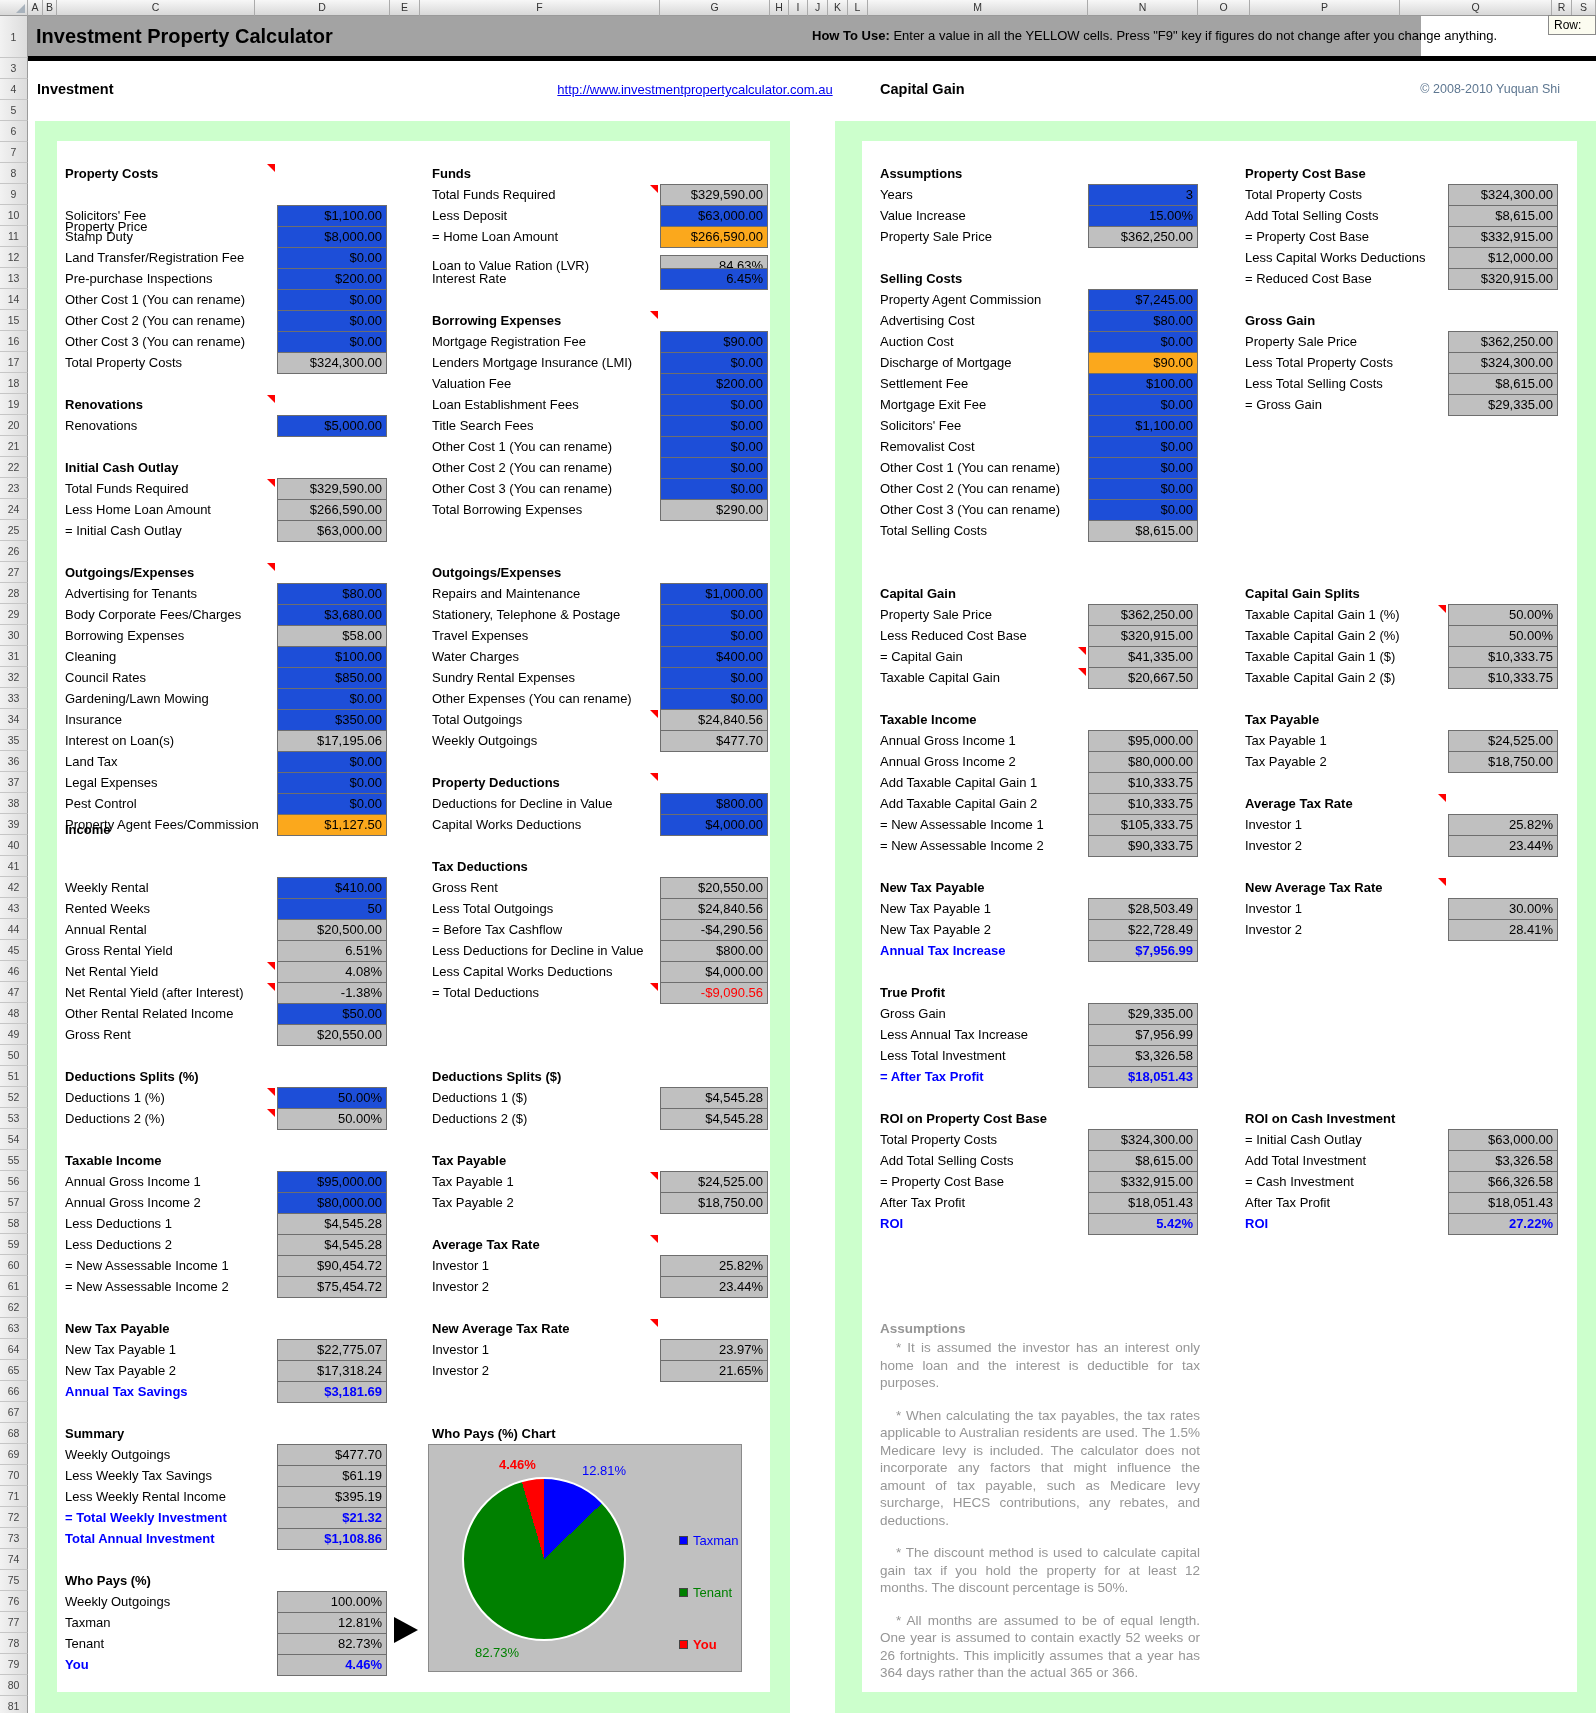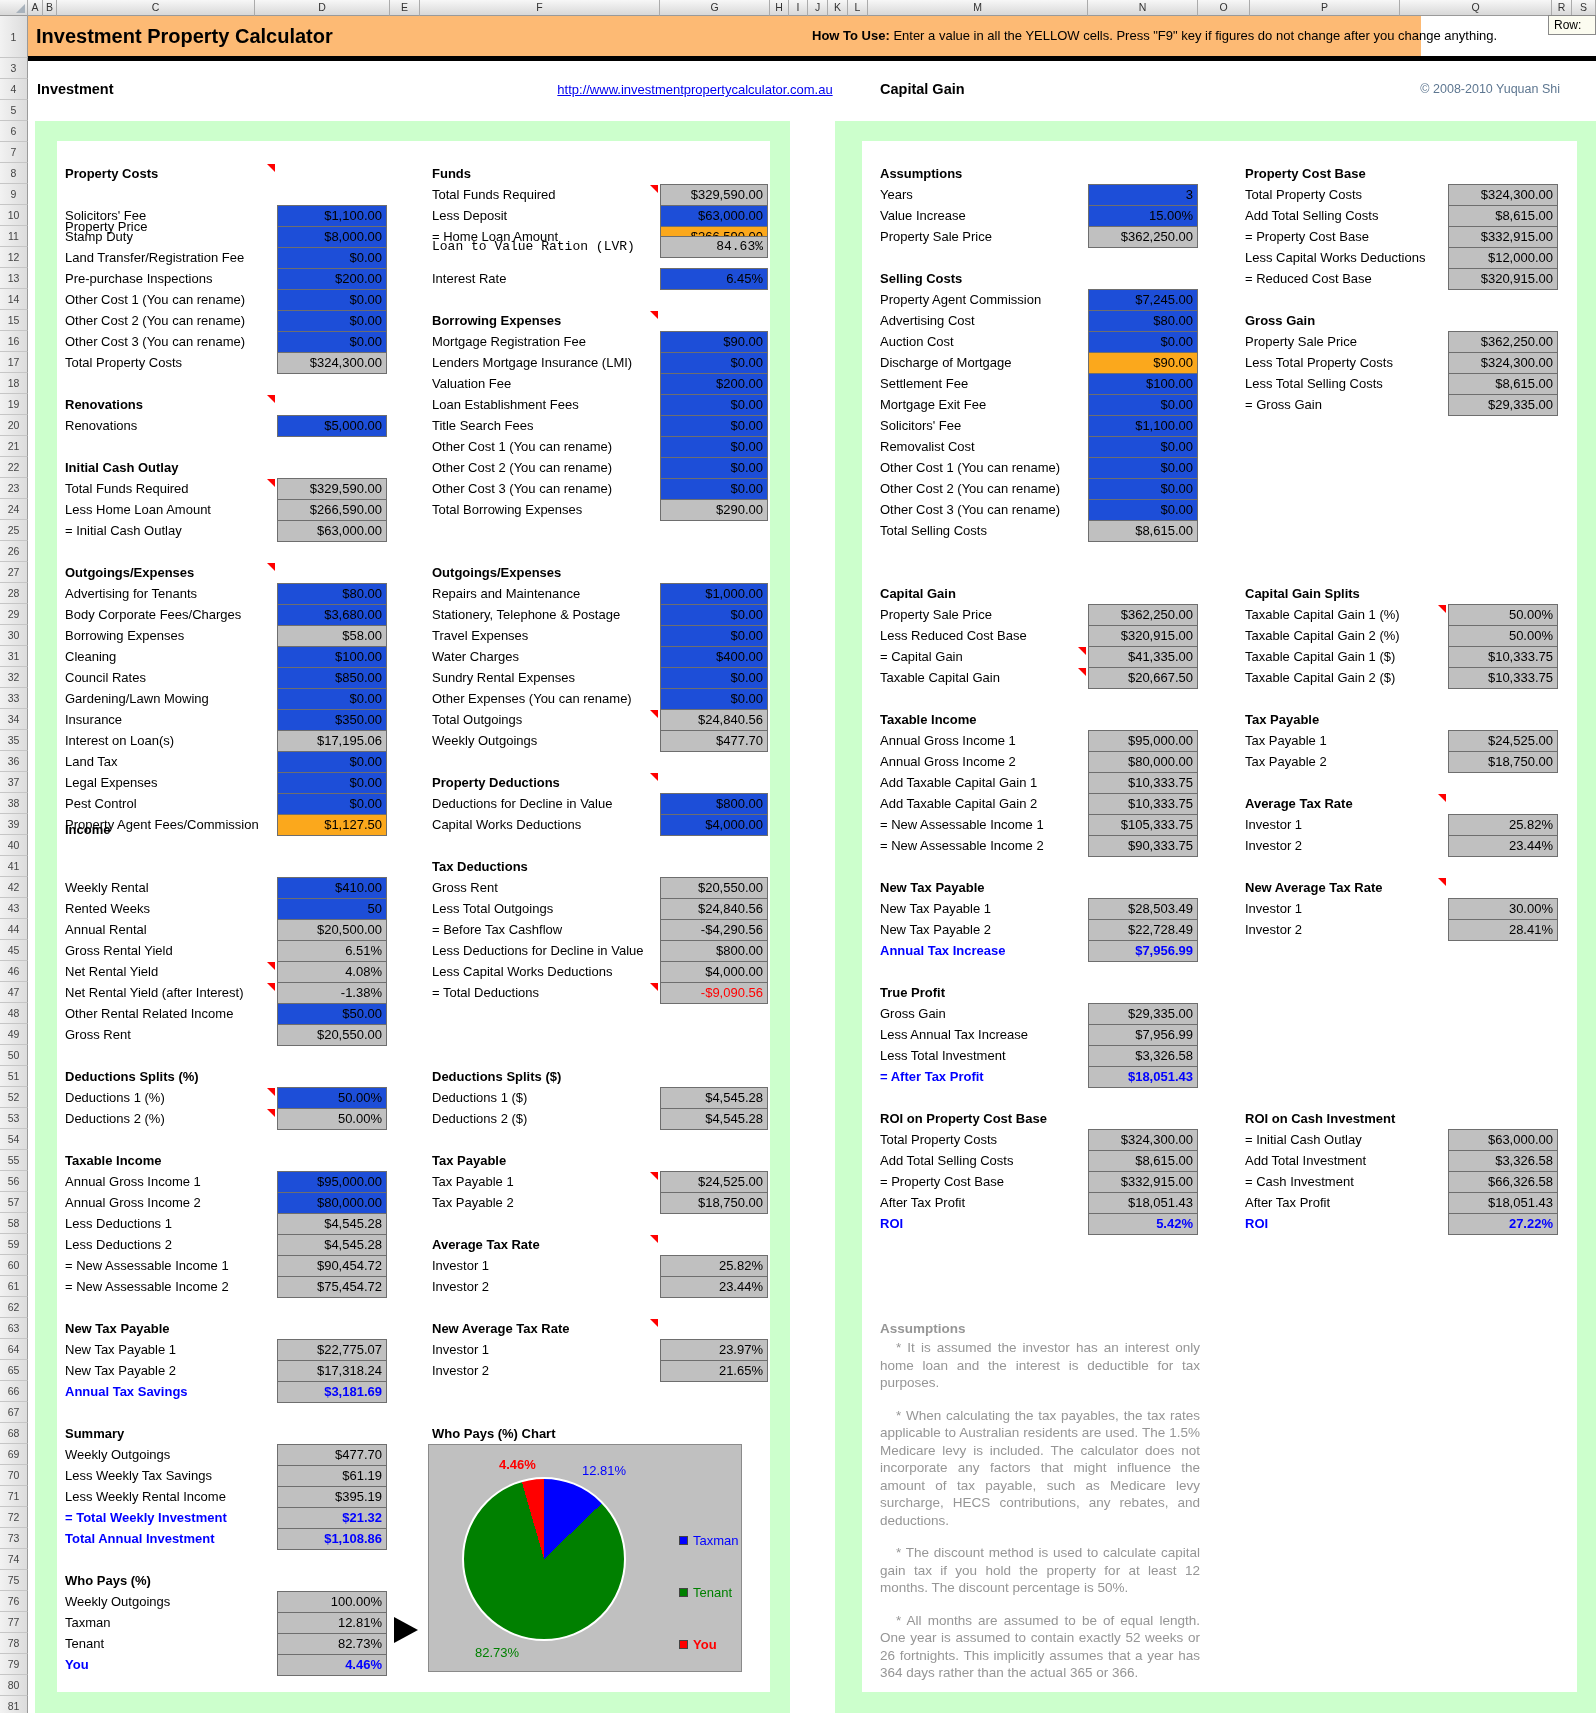--- a/index.html
+++ b/index.html
@@ -14,21 +14,21 @@
   .corner{width:28px;position:relative;}
   .corner:after{content:"";position:absolute;right:2px;bottom:2px;width:0;height:0;
      border-bottom:9px solid #a8b2bc;border-left:9px solid transparent;}
   .chwrap{display:flex;}
   .rowgut{position:absolute;top:16px;left:0;width:28px;z-index:10;}
   .rnum{box-sizing:border-box;width:28px;height:21px;background:linear-gradient(90deg,#f2f2f2,#dcdcdc);
      border-right:1px solid #9a9a9a;border-bottom:1px solid #c6c6c6;font-size:10.5px;color:#444;
      display:flex;align-items:center;justify-content:center;}
 
   
-  .titlebar{position:absolute;left:28px;top:16px;width:1393px;height:40px;background:#fdba74;z-index:5;}
+  .titlebar{position:absolute;left:28px;top:16px;width:1393px;height:40px;background:#a3a3a3;z-index:5;}
   .apptitle{position:absolute;left:8px;top:0;line-height:40px;font-size:20px;font-weight:bold;white-space:nowrap;}
   .howto{position:absolute;left:784px;top:0;line-height:40px;font-size:13px;white-space:nowrap;}
   .howto b{font-weight:bold;}
   .blackbar{position:absolute;left:28px;top:56px;width:1568px;height:5px;background:#000;z-index:6;}
   .tooltip{position:absolute;left:1548px;top:15px;width:48px;height:20px;background:#fcfcf0;
      border:1px solid #8a8a8a;font-size:12px;line-height:18px;padding-left:5px;box-sizing:border-box;z-index:30;}
 
   
   .inv-h,.cg-h{position:absolute;top:79px;height:21px;line-height:21px;font-weight:bold;font-size:14.5px;white-space:nowrap;}
   .inv-h{left:37px;} .cg-h{left:880px;}
@@ -644,21 +644,21 @@
         <span class="rcell c-g">$329,590.00</span>
       </div>
       <div class="srow" style="top: 42px;">
         <span class="rlabel">Less Deposit</span>
         <span class="rcell c-y">$63,000.00</span>
       </div>
       <div class="srow" style="top: 63px;">
         <span class="rlabel">= Home Loan Amount</span>
         <span class="rcell c-o">$266,590.00</span>
       </div>
-      <div class="srow" style="top: 73px; font-family: Liberation Mono, monospace;">
+      <div class="srow" style="top: 92px;">
         <span class="rlabel">Loan to Value Ration (LVR)</span>
         <span class="rcell c-g">84.63%</span>
       </div>
       <div class="srow" style="top: 105px;">
         <span class="rlabel">Interest Rate</span>
         <span class="rcell c-y">6.45%</span>
       </div>
       <div class="srow s-h" style="top: 147px;">
         <span class="rlabel">Borrowing Expenses</span>
         <span class="marker"></span>

